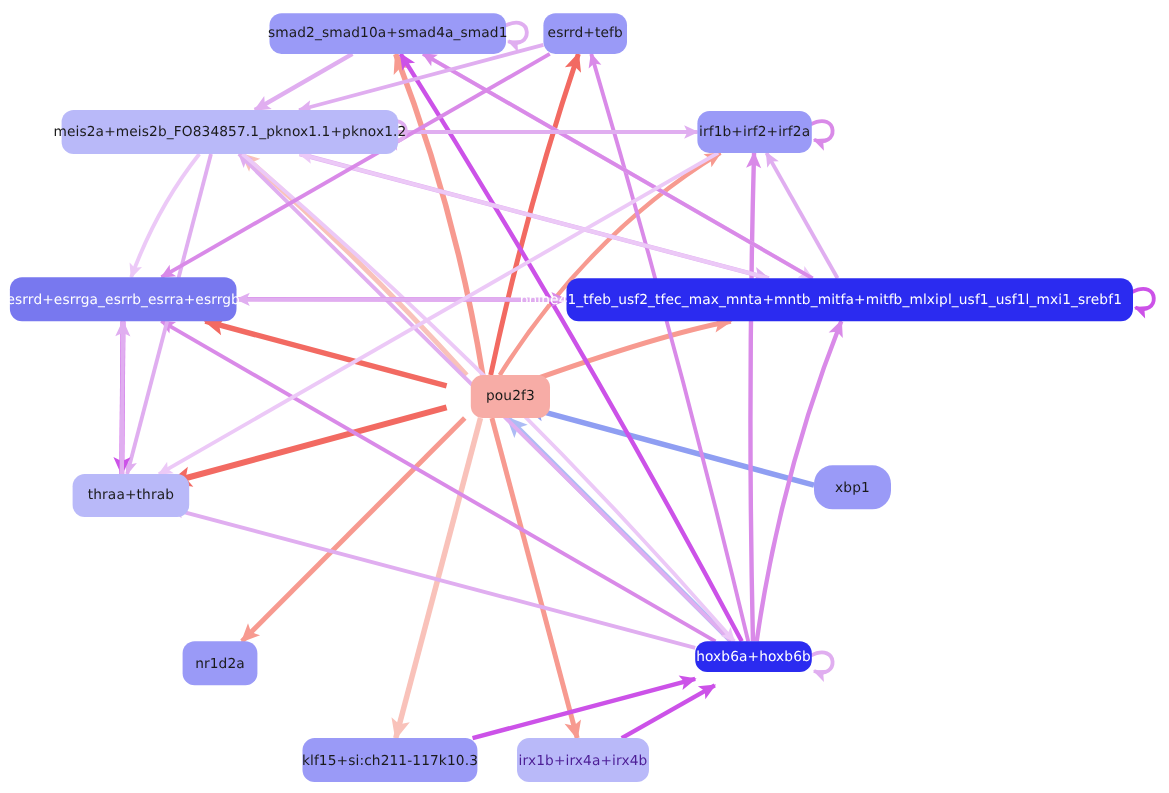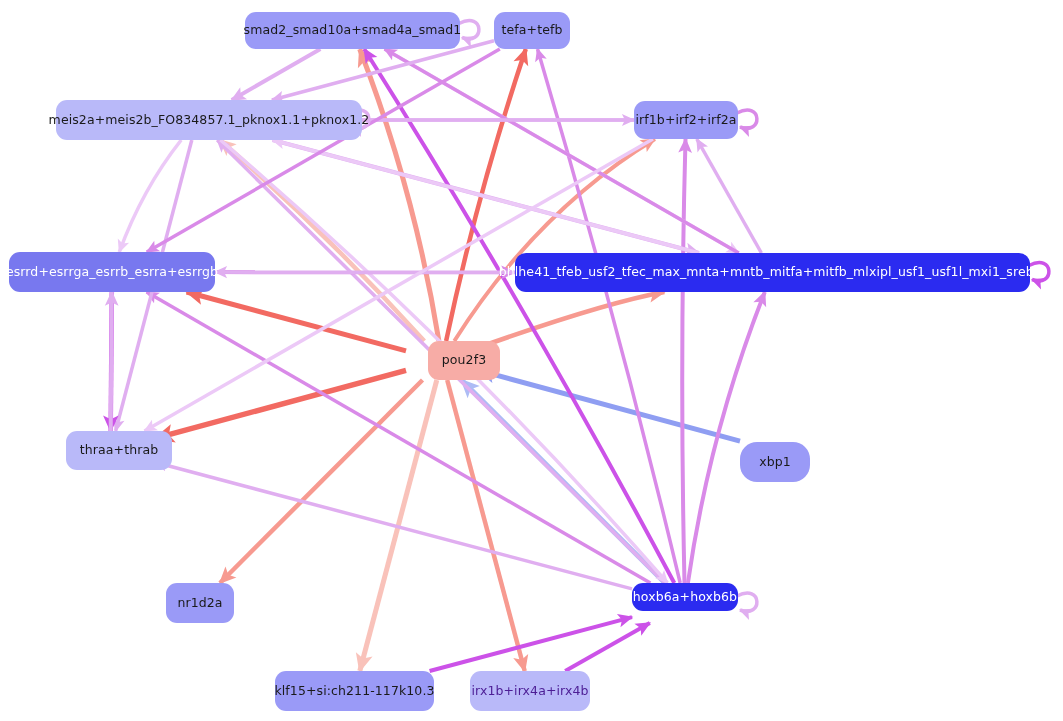--- a/index.html
+++ b/index.html
@@ -126,41 +126,41 @@
       <path d="M349,113 C375,100 375,136 352,127" fill="none" stroke="#e0aef0" stroke-width="3.5" marker-end="url(#ah-e0aef0)"></path>
       <path d="M737,113 C763,100 763,136 740,127" fill="none" stroke="#d98ae8" stroke-width="3.5" marker-end="url(#ah-d98ae8)"></path>
       <path d="M1029,265.5 C1055,252.5 1055,288.5 1032,279.5" fill="none" stroke="#cc52e8" stroke-width="3.5" marker-end="url(#ah-cc52e8)"></path>
       <path d="M737,596 C763,583 763,619 740,610" fill="none" stroke="#e0aef0" stroke-width="3.5" marker-end="url(#ah-e0aef0)"></path>
     </svg>
   <div id="node-layer">
       <div class="node" style="left: 245px; top: 12px; width: 215px; height: 37px; background: rgb(154, 154, 247); color: rgb(26, 26, 26); border-radius: 11px;">
         <span class="node-label">smad2_smad10a+smad4a_smad1</span>
       </div>
       <div class="node" style="left: 494px; top: 12px; width: 76px; height: 37px; background: rgb(154, 154, 247); color: rgb(26, 26, 26);">
-        <span class="node-label">tefa+tefb</span>
+        <span class="node-label">esrrd+tefb</span>
       </div>
       <div class="node" style="left: 44px; top: 100px; width: 306px; height: 40px; background: rgb(185, 185, 249); color: rgb(26, 26, 26); margin-left: 12px;">
         <span class="node-label">meis2a+meis2b_FO834857.1_pknox1.1+pknox1.2</span>
       </div>
       <div class="node" style="left: 634px; top: 101px; width: 104px; height: 38px; background: rgb(154, 154, 247); color: rgb(26, 26, 26);">
         <span class="node-label">irf1b+irf2+irf2a</span>
       </div>
       <div class="node" style="left: 9px; top: 252px; width: 206px; height: 40px; background: rgb(120, 120, 239); color: rgb(255, 255, 255);">
         <span class="node-label">esrrd+esrrga_esrrb_esrra+esrrgb</span>
       </div>
-      <div class="node" style="left: 515px; top: 253px; width: 515px; height: 39px; background: rgb(43, 43, 240); color: rgb(255, 255, 255);">
+      <div class="node" style="left: 515px; top: 253px; width: 515px; height: 39px; background: rgb(43, 43, 240); color: rgb(255, 255, 255); justify-content: flex-end;">
         <span class="node-label">bhlhe41_tfeb_usf2_tfec_max_mnta+mntb_mitfa+mitfb_mlxipl_usf1_usf1l_mxi1_srebf1</span>
       </div>
       <div class="node" style="left: 428px; top: 341px; width: 72px; height: 39px; background: rgb(247, 172, 166); color: rgb(26, 26, 26);">
         <span class="node-label">pou2f3</span>
       </div>
       <div class="node" style="left: 66px; top: 431px; width: 106px; height: 39px; background: rgb(185, 185, 249); color: rgb(26, 26, 26);">
         <span class="node-label">thraa+thrab</span>
       </div>
-      <div class="node" style="left: 740px; top: 442px; width: 70px; height: 40px; background: rgb(154, 154, 247); color: rgb(26, 26, 26); border-radius: 17px;">
+      <div class="node" style="left: 740px; top: 423px; width: 70px; height: 40px; background: rgb(154, 154, 247); color: rgb(26, 26, 26); border-radius: 17px;">
         <span class="node-label">xbp1</span>
       </div>
       <div class="node" style="left: 166px; top: 583px; width: 68px; height: 40px; background: rgb(154, 154, 247); color: rgb(26, 26, 26);">
         <span class="node-label">nr1d2a</span>
       </div>
       <div class="node" style="left: 632px; top: 583px; width: 106px; height: 28px; background: rgb(43, 43, 240); color: rgb(255, 255, 255);">
         <span class="node-label">hoxb6a+hoxb6b</span>
       </div>
       <div class="node" style="left: 275px; top: 671px; width: 159px; height: 40px; background: rgb(154, 154, 247); color: rgb(26, 26, 26);">
         <span class="node-label">klf15+si:ch211-117k10.3</span>

